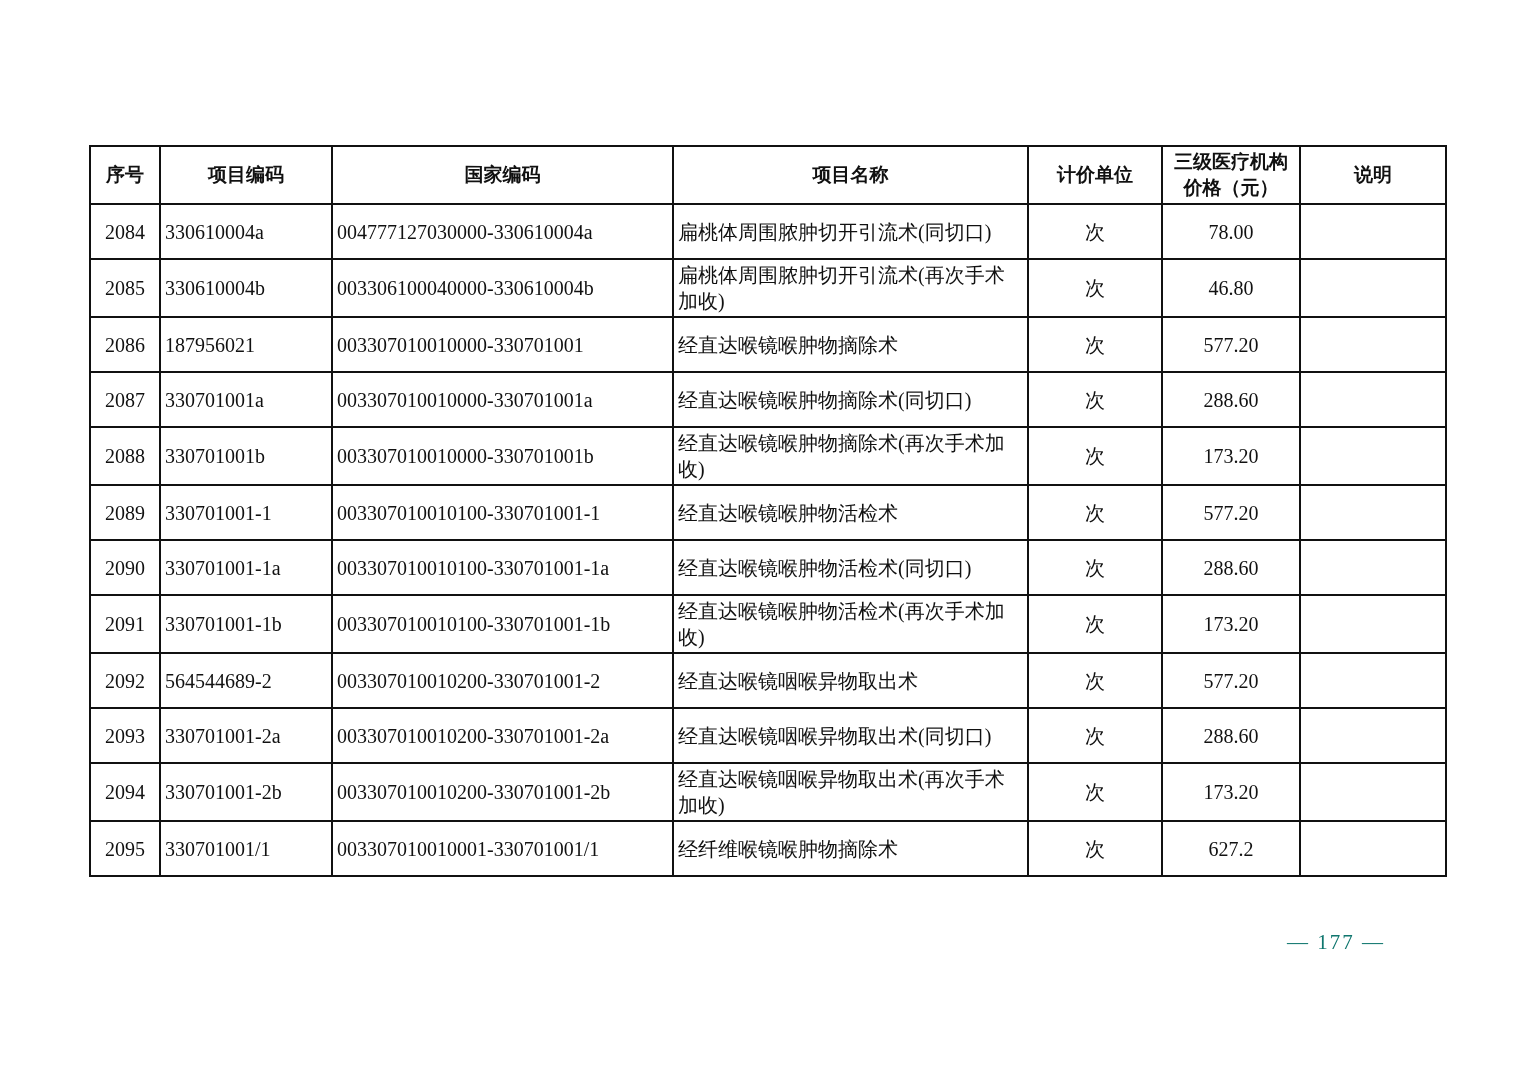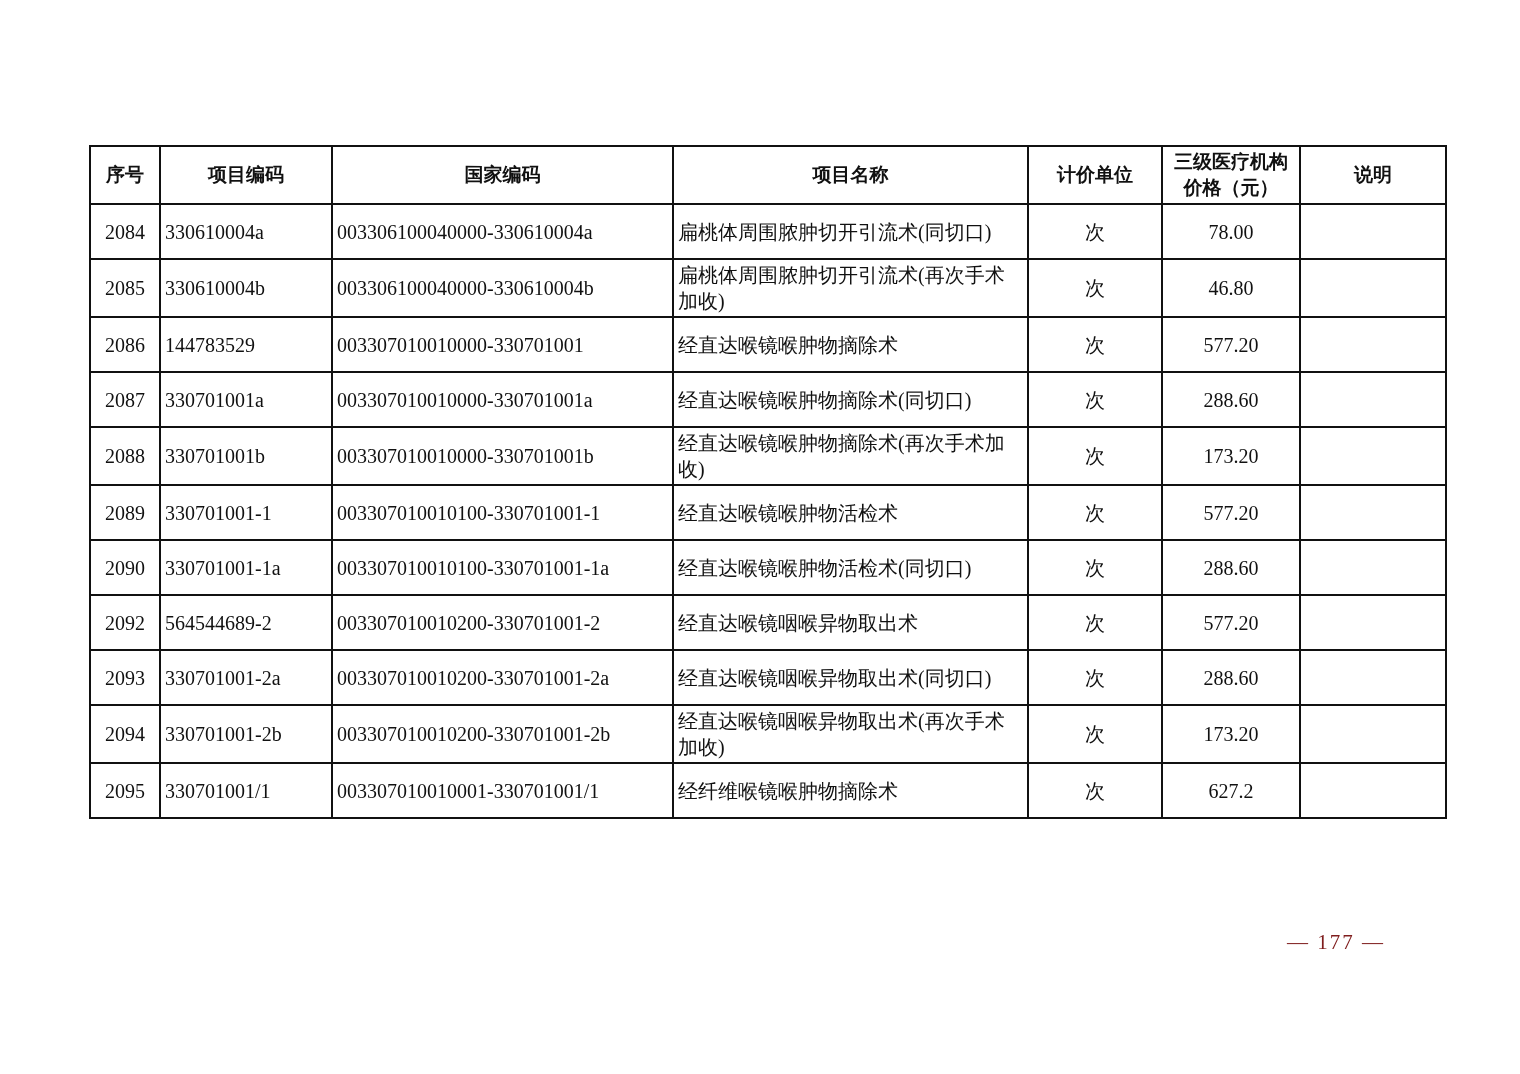--- a/index.html
+++ b/index.html
@@ -55,21 +55,21 @@
   td.col-price  { text-align: center; margin-top: 30px; }
   td.col-note   { text-align: center; }
   .page-number {
     position: absolute;
     left: 1266px;
     top: 930px;
     width: 140px;
     text-align: center;
     font-size: 21px;
     letter-spacing: 2px;
-    color: #7f1d1d;
+    color: #0f766e;
     font-family: "Liberation Serif", "DejaVu Serif", serif;
   }
 </style>
 </head>
 <body>
 
 <table class="price-table">
   <colgroup id="table-colgroup">
       <col style="width: 70px;">
       <col style="width: 172px;">
@@ -87,38 +87,38 @@
         <th>项目名称</th>
         <th>计价单位</th>
         <th>三级医疗机构价格（元）</th>
         <th>说明</th>
       </tr>
   </thead>
   <tbody id="table-body">
       <tr>
         <td class="col-seq">2084</td>
         <td class="col-code">330610004a</td>
-        <td class="col-natcode">003306100040000-330610004a</td>
+        <td class="col-natcode">004777127030000-330610004a</td>
         <td class="col-name">扁桃体周围脓肿切开引流术(同切口)</td>
         <td class="col-unit">次</td>
         <td class="col-price">78.00</td>
         <td class="col-note"></td>
       </tr>
       <tr>
         <td class="col-seq">2085</td>
         <td class="col-code">330610004b</td>
         <td class="col-natcode">003306100040000-330610004b</td>
         <td class="col-name">扁桃体周围脓肿切开引流术(再次手术加收)</td>
         <td class="col-unit">次</td>
         <td class="col-price">46.80</td>
         <td class="col-note"></td>
       </tr>
       <tr>
         <td class="col-seq">2086</td>
-        <td class="col-code">144783529</td>
+        <td class="col-code">187956021</td>
         <td class="col-natcode">003307010010000-330701001</td>
         <td class="col-name">经直达喉镜喉肿物摘除术</td>
         <td class="col-unit">次</td>
         <td class="col-price">577.20</td>
         <td class="col-note"></td>
       </tr>
       <tr>
         <td class="col-seq">2087</td>
         <td class="col-code">330701001a</td>
         <td class="col-natcode">003307010010000-330701001a</td>
@@ -145,20 +145,29 @@
         <td class="col-price">577.20</td>
         <td class="col-note"></td>
       </tr>
       <tr>
         <td class="col-seq">2090</td>
         <td class="col-code">330701001-1a</td>
         <td class="col-natcode">003307010010100-330701001-1a</td>
         <td class="col-name">经直达喉镜喉肿物活检术(同切口)</td>
         <td class="col-unit">次</td>
         <td class="col-price">288.60</td>
+        <td class="col-note"></td>
+      </tr>
+      <tr>
+        <td class="col-seq">2091</td>
+        <td class="col-code">330701001-1b</td>
+        <td class="col-natcode">003307010010100-330701001-1b</td>
+        <td class="col-name">经直达喉镜喉肿物活检术(再次手术加收)</td>
+        <td class="col-unit">次</td>
+        <td class="col-price">173.20</td>
         <td class="col-note"></td>
       </tr>
       <tr>
         <td class="col-seq">2092</td>
         <td class="col-code">564544689-2</td>
         <td class="col-natcode">003307010010200-330701001-2</td>
         <td class="col-name">经直达喉镜咽喉异物取出术</td>
         <td class="col-unit">次</td>
         <td class="col-price">577.20</td>
         <td class="col-note"></td>

